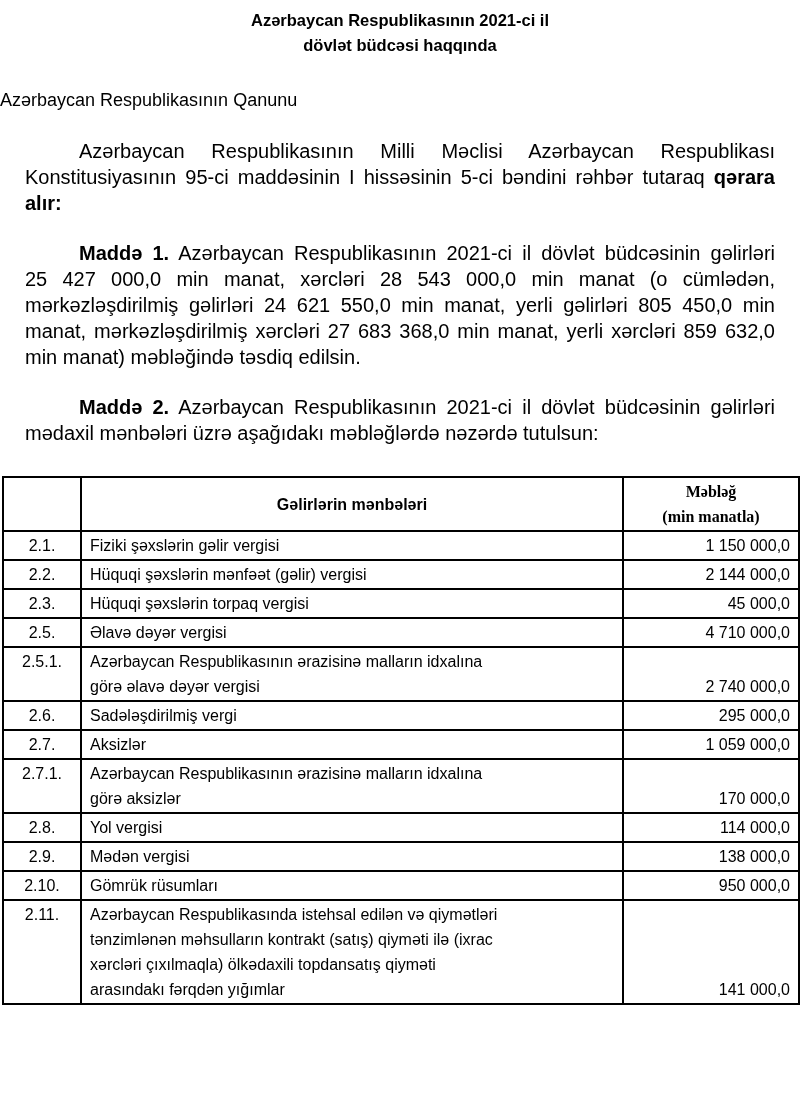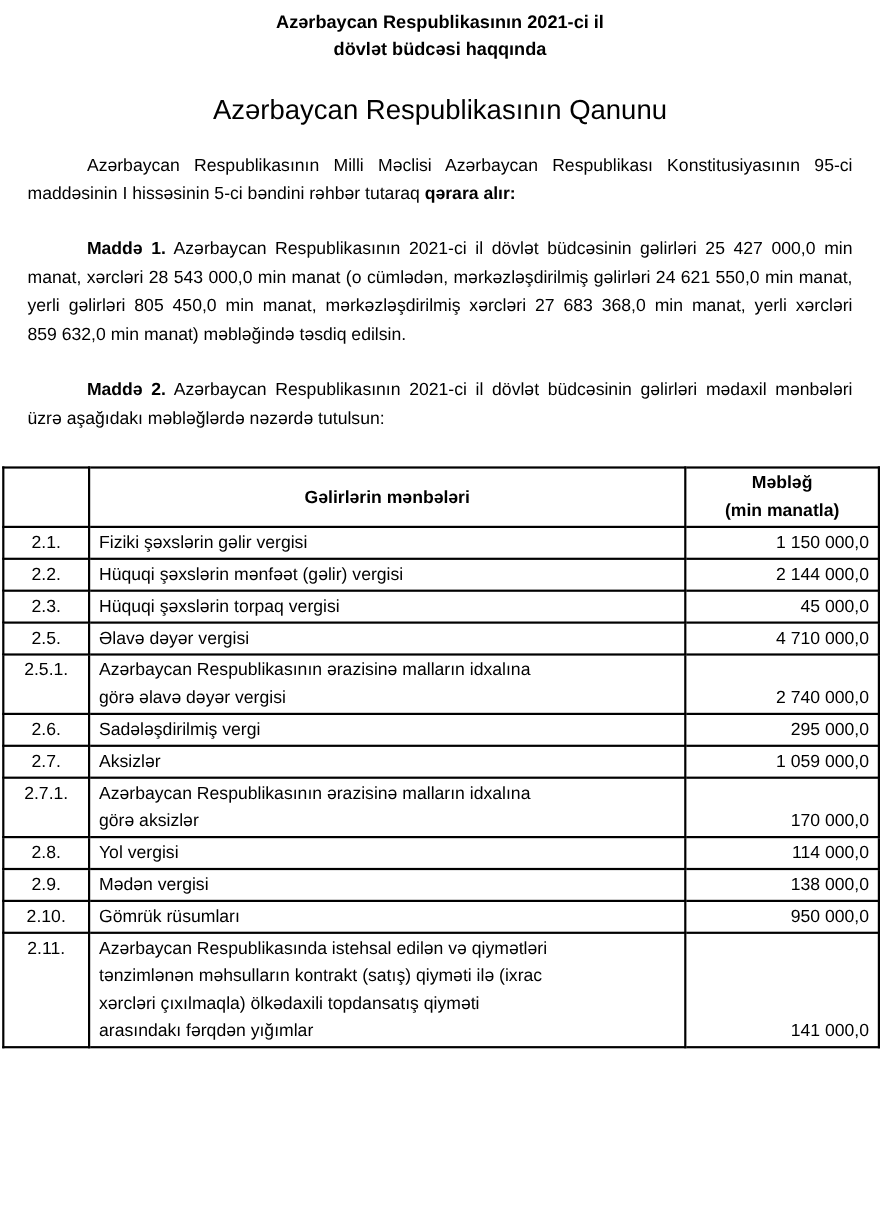--- a/index.html
+++ b/index.html
@@ -16,53 +16,53 @@
   }
   .doc-title {
     padding-top: 8px;
     text-align: center;
     font-weight: bold;
     font-size: 16.5px;
     line-height: 25px;
   }
   .doc-subtitle {
     margin-top: 28px;
-    text-align: center;
+    text-align: left;
     font-weight: 400;
-    font-size: 25px;
+    font-size: 18px;
     line-height: 28px;
   }
   .text-block {
     margin: 0 25px;
   }
   .para {
     margin-top: 24px;
     text-align: justify;
     text-indent: 54px;
     line-height: 26px;
-    font-size: 16px;
+    font-size: 20px;
   }
   .para .lead-bold { font-weight: bold; }
   table.budget {
     margin: 30px 14px 0 2px;
     width: 796px;
     border-collapse: collapse;
     table-layout: fixed;
   }
   table.budget td, table.budget th {
     border: 2px solid #000000;
     font-size: 16px;
     line-height: 25px;
     padding: 1px 8px;
   }
   col.c-num { width: 78px; }
   col.c-src { width: 542px; }
   col.c-amt { width: 176px; }
   th.h-src { text-align: center; font-weight: bold; vertical-align: middle; }
-  th.h-amt { text-align: center; font-weight: bold; vertical-align: middle; white-space: pre-line; }
+  th.h-amt { text-align: center; font-weight: bold; vertical-align: middle; white-space: pre-line; font-family: Liberation Serif, serif; }
   td.num { text-align: center; vertical-align: top; }
   td.src { text-align: left; vertical-align: top; white-space: pre-line; }
   td.amt { text-align: right; vertical-align: bottom; white-space: nowrap; }
 </style>
 </head>
 <body>
 
 <div class="page">
 
   <div class="doc-title">

